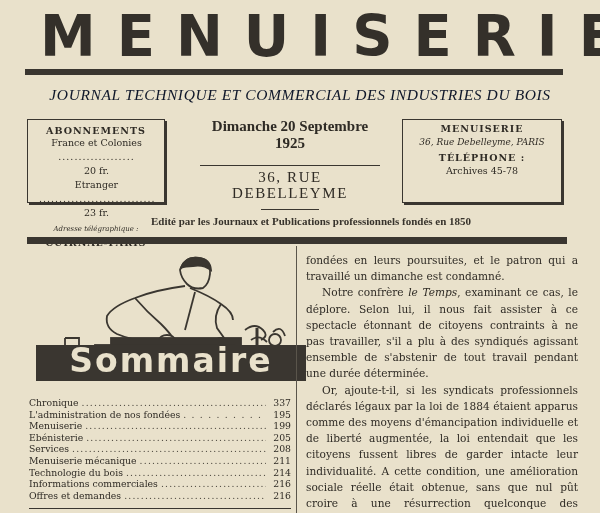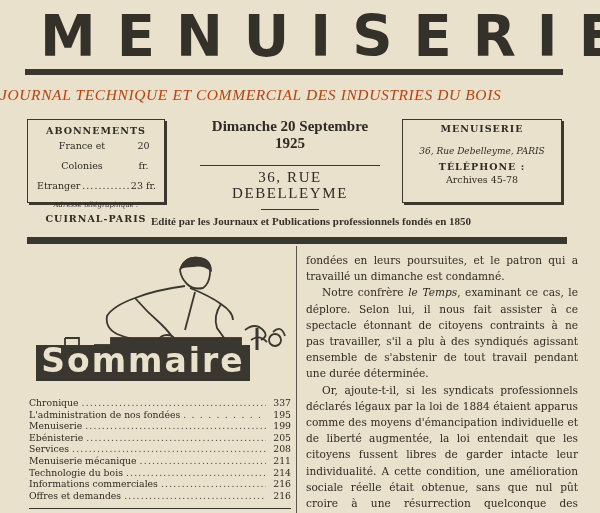--- a/index.html
+++ b/index.html
@@ -14,44 +14,44 @@
     .masthead {
       position: absolute; left: 22px; top: 8px; width: 548px; height: 58px;
       font-family: "DejaVu Sans", sans-serif; font-weight: bold;
       font-size: 56px; letter-spacing: 21px; text-align: center;
       line-height: 58px; color: #34302a; padding-left: 18px; box-sizing: border-box;
       transform: scaleY(1.02);
     }
     .rule-thick { position: absolute; background: #3a3630; }
     .subtitle {
       position: absolute; left: 0; width: 600px; top: 86px;
-      font-style: italic; font-family: "Liberation Serif", serif;
-      font-size: 15.5px; letter-spacing: 0.6px; color: #c2410c;
+      text-align: center; font-style: italic; font-family: "Liberation Serif", serif;
+      font-size: 15.5px; letter-spacing: 0.6px; color: #0f172a;
     }
     .box {
       position: absolute; border: 1.5px solid #3a3630; box-sizing: border-box;
       box-shadow: 2px 2px 0 #3a3630;
       text-align: center; font-family: "DejaVu Serif", serif;
     }
     .box .bold-title { font-weight: bold; font-size: 9.5px; letter-spacing: 1px; margin-top: 5px; }
-    .price-row { display: flex; justify-content: space-between; font-size: 9.5px; padding: 0 8px 0 9px; line-height: 20px; }
+    .price-row { display: flex; justify-content: space-between; font-size: 9.5px; padding: 0 8px 0 9px; line-height: 14px; flex-direction: column; }
     .price-row .dots { flex: 1; overflow: hidden; white-space: nowrap; margin: 0 2px; letter-spacing: 1px; }
     .small-italic { font-style: italic; font-size: 7px; margin-top: 5px; }
     .date-block { position: absolute; left: 200px; top: 118px; width: 180px; text-align: center; }
     .date-line { font-family: "Liberation Serif", serif; font-weight: bold; font-size: 15px; border-bottom: 1px solid #3a3630; padding-bottom: 13px; }
     .admin-label { font-style: italic; font-size: 7px; margin-top: 6px; }
     .address { font-family: "Liberation Serif", serif; font-size: 15px; letter-spacing: 1.6px; line-height: 16px; margin-top: 3px; }
     .tiny-rule { width: 58px; height: 1px; background: #3a3630; margin: 8px auto 0; }
     .edited {
       position: absolute; left: 0; width: 600px; top: 215px; text-align: center;
       font-family: Liberation Serif, serif; font-weight: bold; font-size: 11px; color: #37332c; margin-left: 11px;
     }
     .illus { position: absolute; left: 35px; top: 250px; width: 255px; height: 132px; }
     .sommaire-banner {
-      position: absolute; left: 36px; top: 345px; width: 214px; height: 36px;
+      position: absolute; left: 36px; top: 345px; width: 270px; height: 36px;
       background: #3a3630;
     }
     .sommaire-text {
       position: absolute; left: 0; top: -4px; width: 100%; text-align: center;
       color: #e9e1cb; font-family: "DejaVu Sans", sans-serif; font-weight: bold;
       font-size: 33px; letter-spacing: 2px;
     }
     .toc { position: absolute; left: 29px; top: 397px; width: 262px; font-family: "DejaVu Serif", serif; font-size: 9.3px; }
     .toc-row { display: flex; line-height: 11.6px; white-space: nowrap; }
     .toc-row .label { flex: none; }
@@ -94,21 +94,21 @@
   </div>
 
   <div class="date-block">
     <div class="date-line">Dimanche 20 Septembre 1925</div>
     <div class="address">36, RUE DEBELLEYME</div>
     <div class="tiny-rule"></div>
   </div>
 
   <div class="box" style="left:402px; top:119px; width:160px; height:84px;">
     <div class="bold-title" style="margin-top:3px;">MENUISERIE</div>
-    <div style="font-style:italic; font-size:9px; margin-top:12px;">36, Rue Debelleyme, PARIS</div>
+    <div style="font-style:italic; font-size:9px; margin-top:3px;">36, Rue Debelleyme, PARIS</div>
     <div class="bold-title" style="margin-top:5px;">TÉLÉPHONE :</div>
     <div style="font-size:9.5px; margin-top:2px;">Archives 45-78</div>
   </div>
 
   <div class="edited">Edité par les Journaux et Publications professionnels fondés en 1850</div>
   <div class="rule-thick" style="left:27px; top:237px; width:540px; height:7px;"></div>
 
   <svg class="illus" viewBox="0 0 255 132">
     <g fill="none" stroke="#3a3630" stroke-width="1.8">
 

